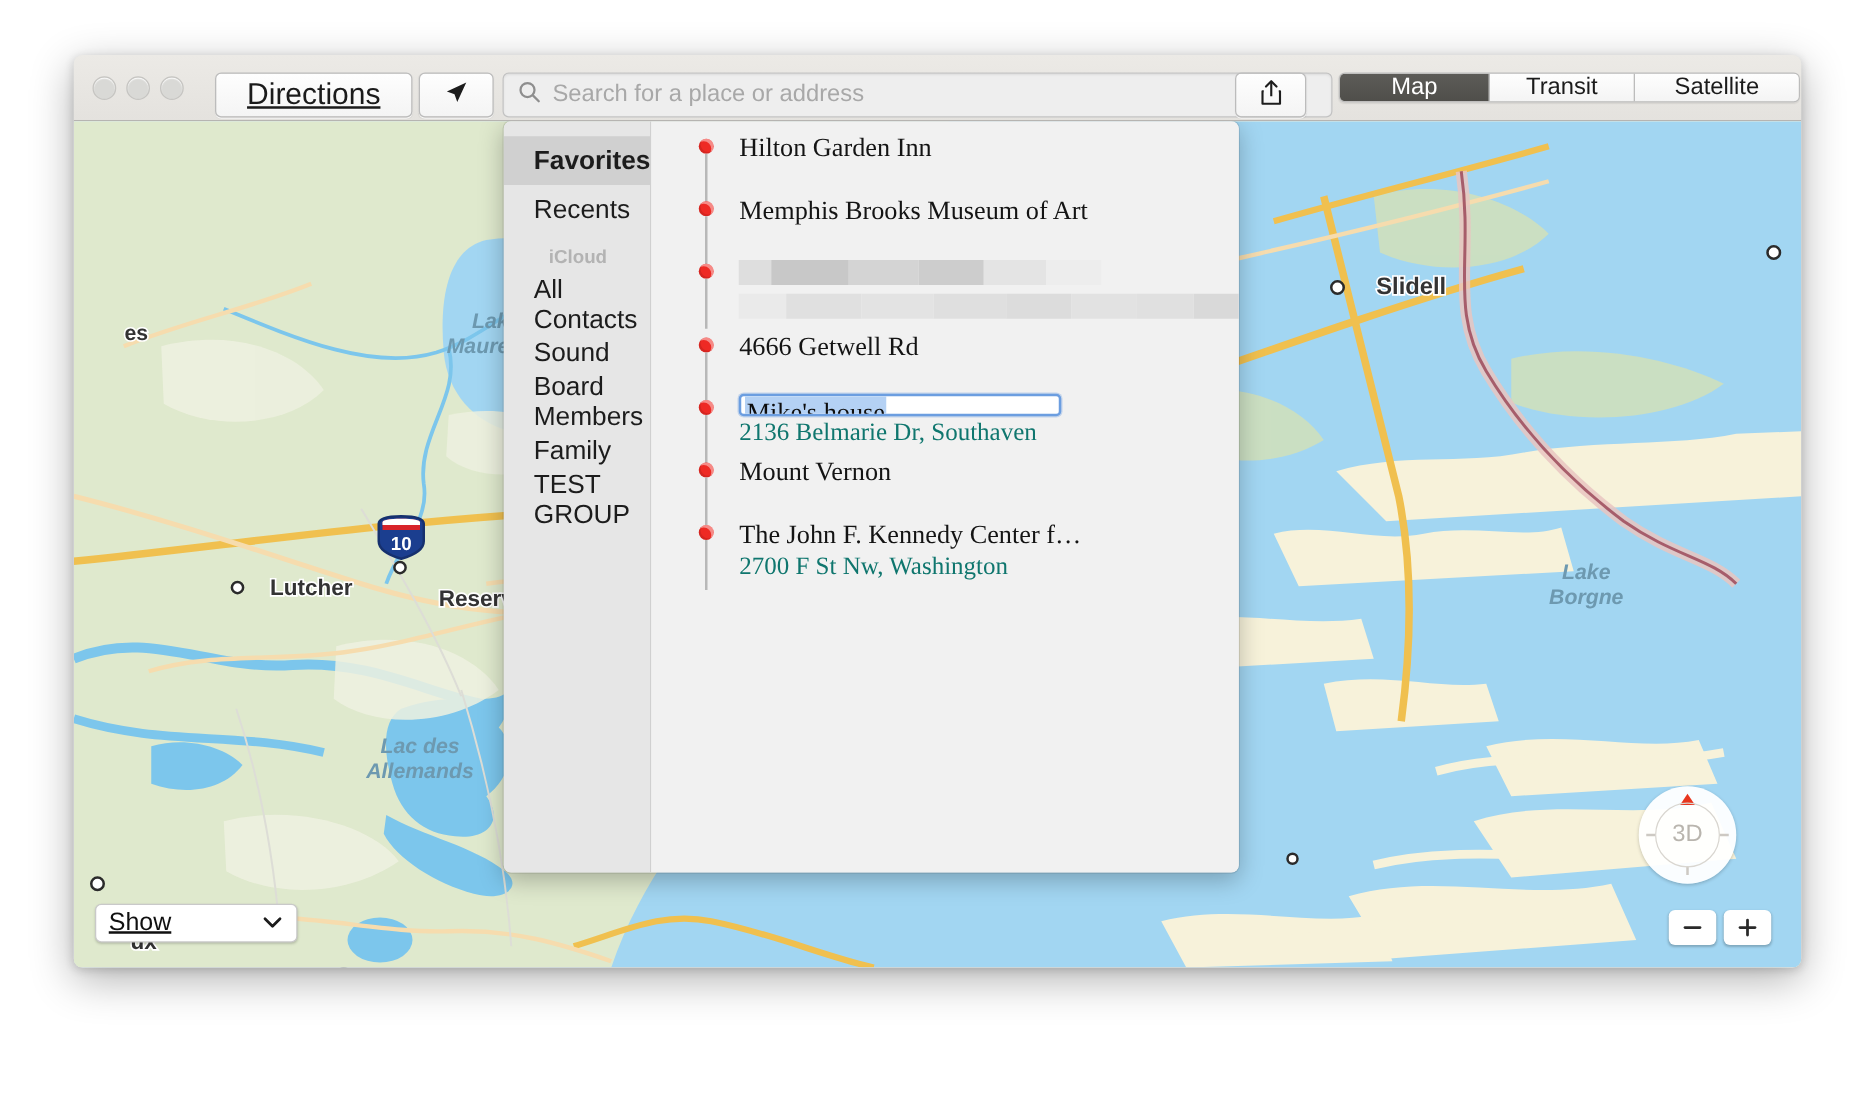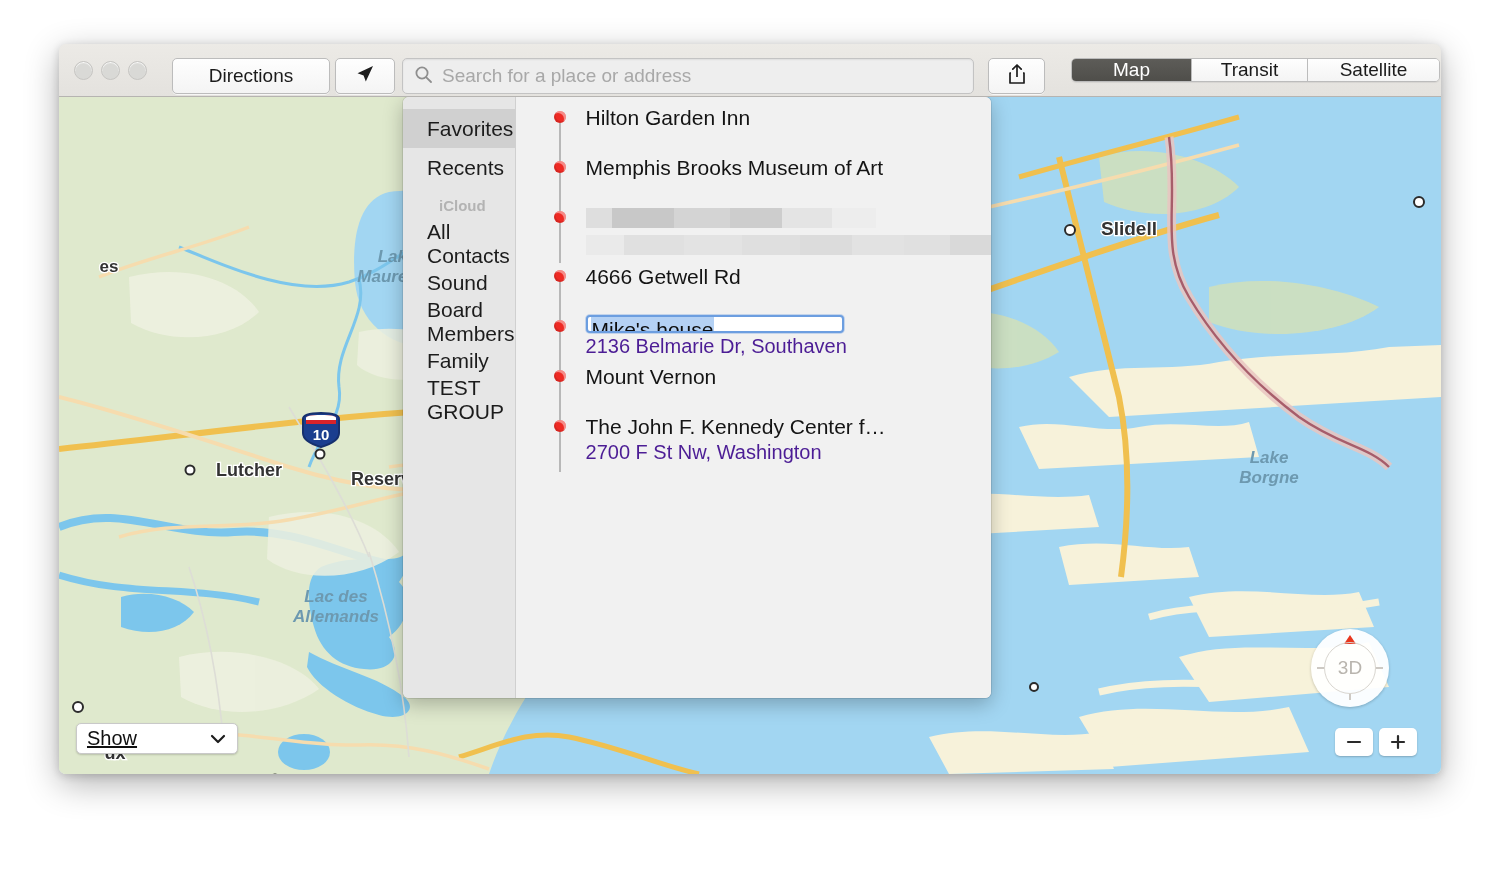--- a/index.html
+++ b/index.html
@@ -43,34 +43,35 @@
     background: linear-gradient(to bottom, #fefefe 0%, #f4f4f4 100%);
     border: 1px solid #bcbcbc;
     border-radius: 5px;
     box-shadow: 0 1px 0 rgba(255,255,255,0.8), 0 1px 1px rgba(0,0,0,0.07);
     display: flex; align-items: center; justify-content: center;
     color: #1b1b1b;
   }
   #directions-button {
     left: 113px; top: 14px;
     width: 158px; height: 36px;
-    font-size: 19px;
+    font-size: 24px;
+    text-decoration: underline;
   }
   #locate-button {
     left: 276px; top: 14px;
     width: 60px; height: 36px;
   }
   #share-button {
     left: 929px; top: 14px;
     width: 57px; height: 36px;
   }
   .search-field {
     position: absolute;
     left: 343px; top: 14px;
-    width: 572px; height: 36px;
+    width: 664px; height: 36px;
     background: #eeeeee;
     border: 1px solid #c3c3c3;
     border-radius: 5px;
     box-shadow: inset 0 1px 2px rgba(0,0,0,0.07);
     display: flex; align-items: center;
     padding-left: 11px;
   }
   .search-ph {
     font-size: 19px; color: #a8a8a8;
     margin-left: 9px;
@@ -187,36 +188,37 @@
     border-right: 1px solid #d0d0d0;
     padding-top: 12px;
   }
   .side-item {
     height: 39px;
     display: flex; align-items: center;
     padding-left: 24px;
     font-size: 21px;
     color: #1c1c1c;
   }
-  .side-item.selected { background: #d0d0d0; }
+  .side-item.selected { background: #d0d0d0; font-weight: bold; }
   .side-header {
     height: 37px;
     display: flex; align-items: center;
     padding-left: 36px;
     font-size: 15px;
     font-weight: bold;
     color: #b3b3b3;
   }
 
   .pop-main {
     flex: 1;
     background: #f1f1f1;
     position: relative;
     display: flex;
     flex-direction: column;
+    font-family: Liberation Serif, serif;
   }
   .fav-list { padding-top: 6px; }
   .fav-row {
     position: relative;
     display: flex;
     align-items: flex-start;
     min-height: 50px;
     padding-left: 34px;
     padding-right: 14px;
   }
@@ -234,21 +236,21 @@
     width: 2px; height: 40px;
     background: #b8b8b8;
     margin-left: 5px;
   }
   .fav-text { margin-left: 36px; padding-top: 3px; flex: 1; min-width: 0; }
   .fav-title {
     font-size: 21px; color: #141414;
     white-space: nowrap; overflow: hidden; text-overflow: ellipsis;
   }
   .fav-sub {
-    font-size: 20px; color: #4c1d95;
+    font-size: 20px; color: #0f766e;
     margin-top: 2px;
     white-space: nowrap; overflow: hidden; text-overflow: ellipsis;
   }
 
   
   .redact { padding-top: 5px; }
   .redact-bar { height: 20px; border-radius: 2px; margin-bottom: 7px; }
 
   
   .name-input {

